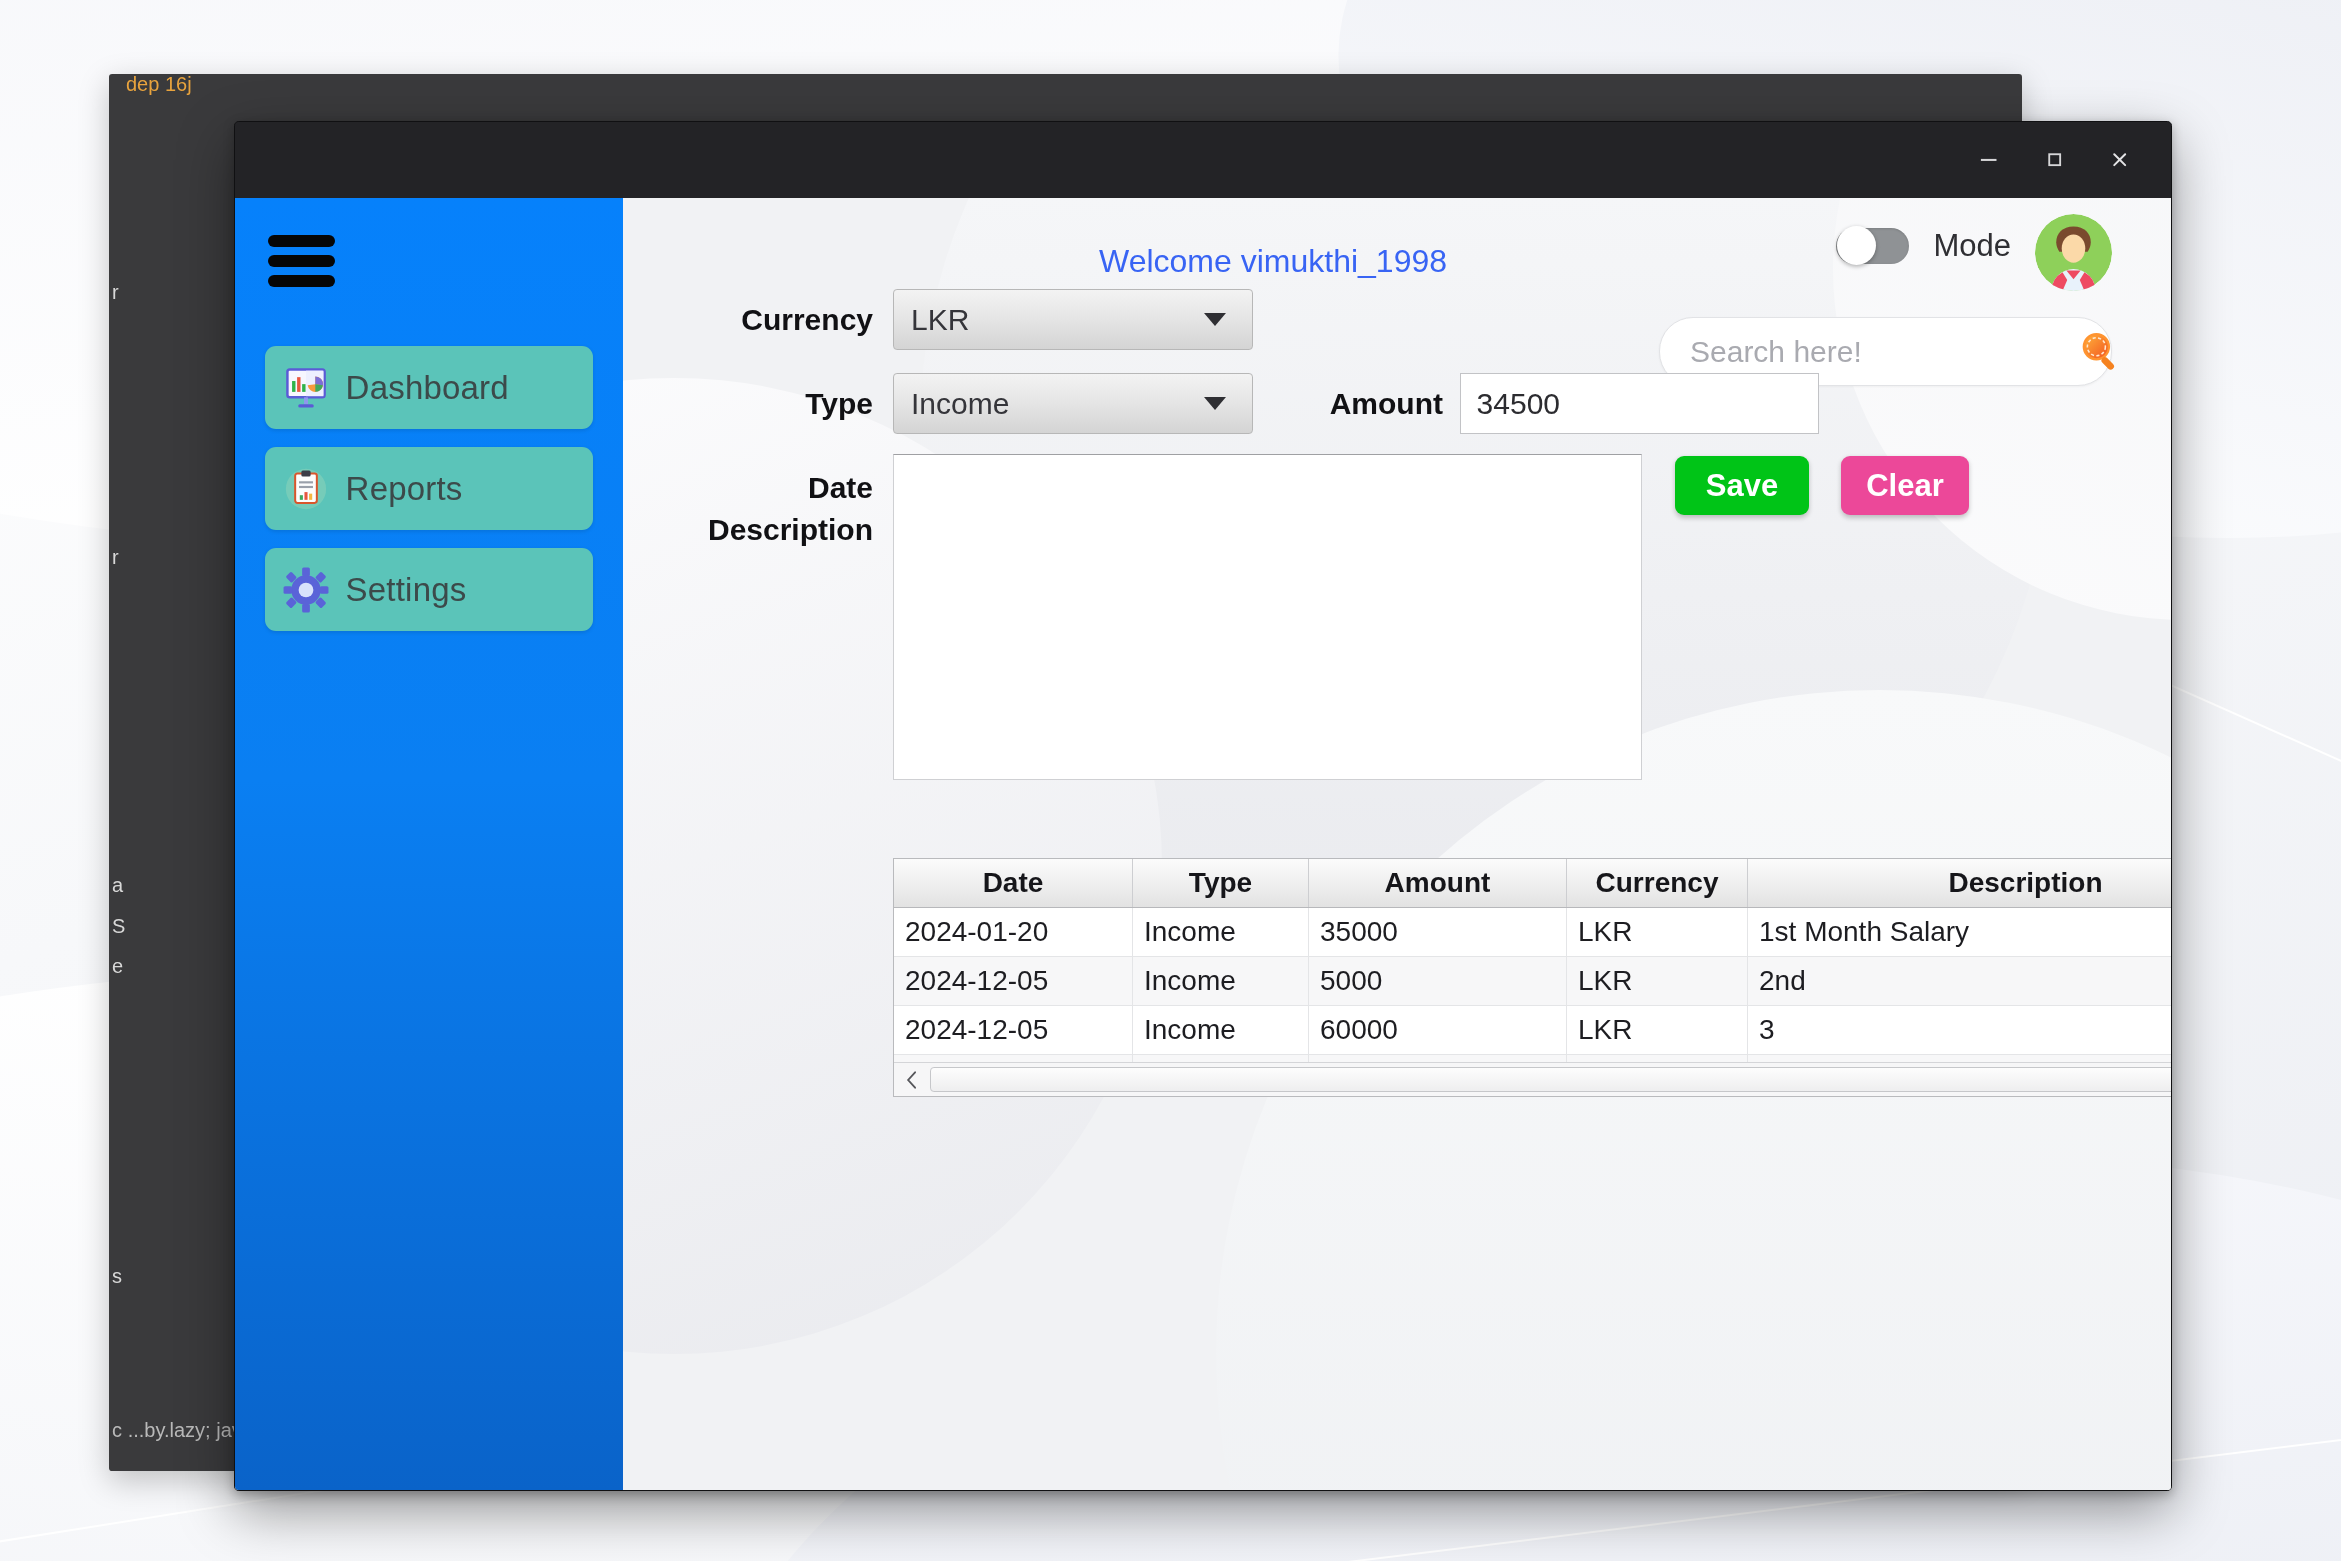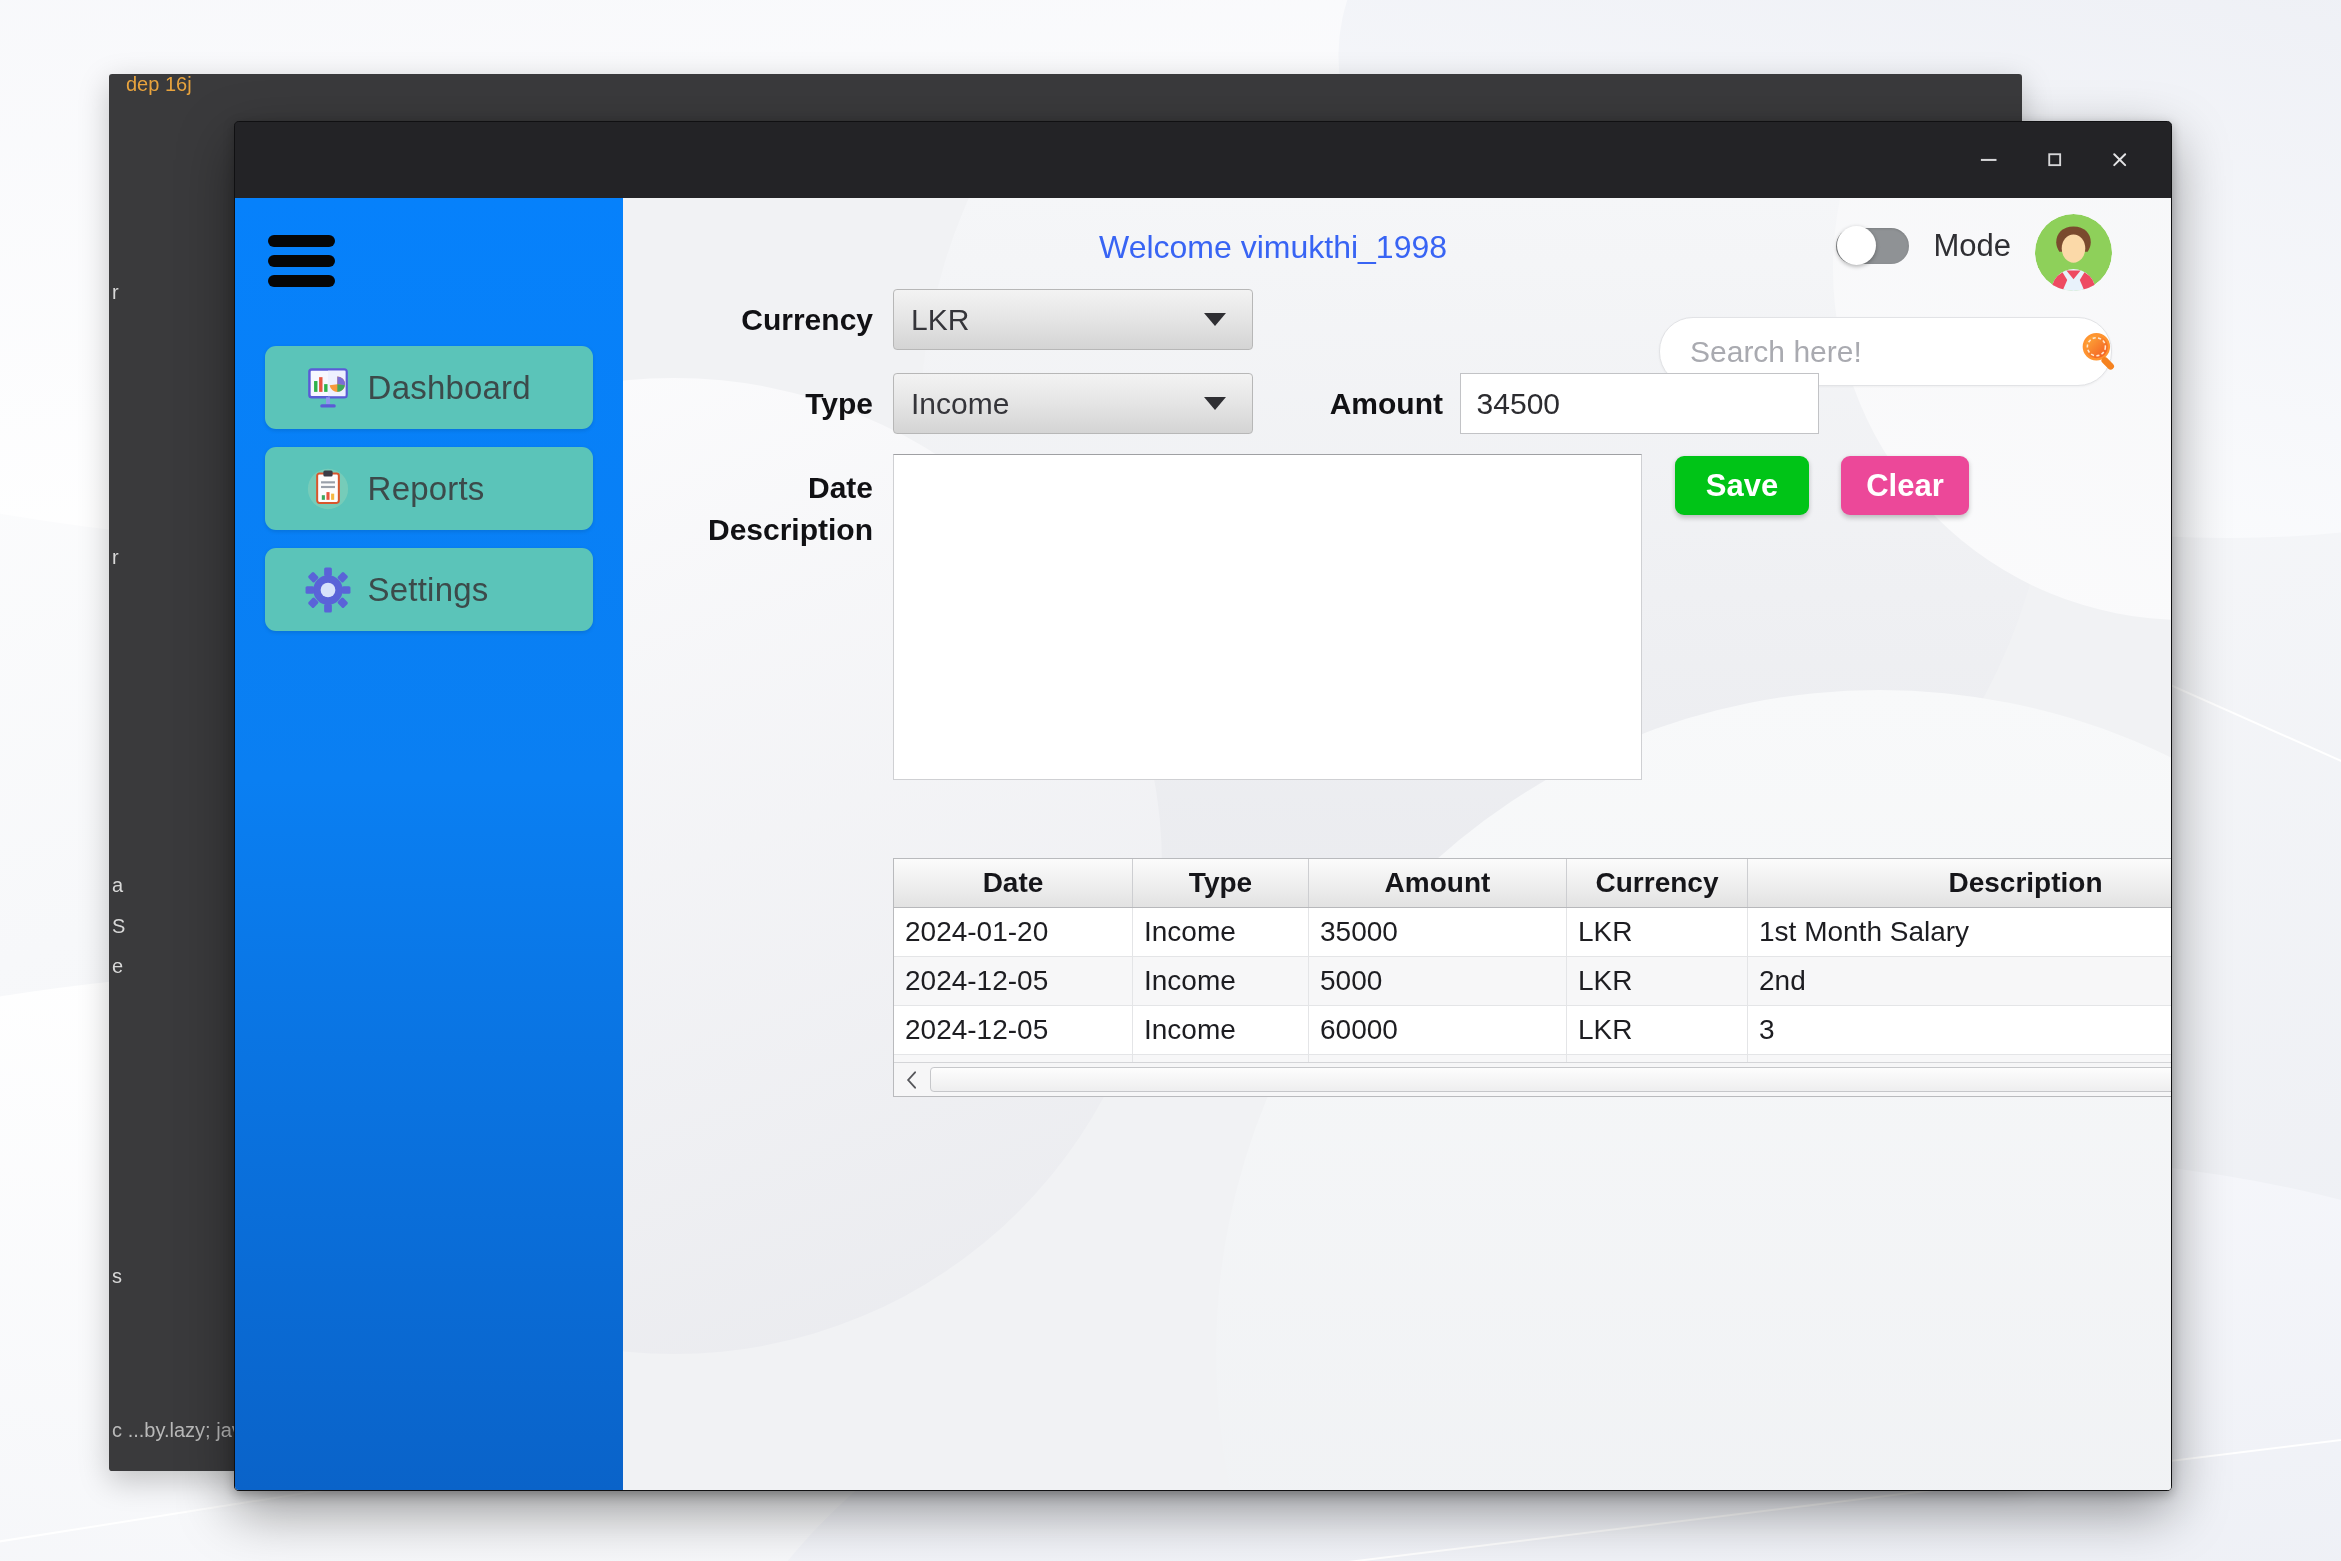--- a/index.html
+++ b/index.html
@@ -146,21 +146,21 @@
     flex-direction: column;
     gap: 18px;
   }
   .nav-item {
     height: 83px;
     border-radius: 11px;
     background: #5bc4b9;
     display: flex;
     align-items: center;
     gap: 15.6px;
-    padding-left: 39px;
+    padding-left: 17px;
     cursor: pointer;
     box-shadow: 0 1.6px 3.9px rgba(0,0,0,0.10);
   }
   .nav-label {
     font-size: 33px;
     color: #3c4a4a;
     letter-spacing: 0.2px;
   }
   .nav-icon { width: 48px; height: 48px; flex: 0 0 48px; display: block; }
 
@@ -179,21 +179,21 @@
   .mb3 { width: 1327px; height: 1327px; left: 593px; top: 492px;
          background: linear-gradient(180deg, #f8f9fa, #eceef1); }
   .mb4 { width: 703px; height: 703px; left: 1210px; top: -281px;
          background: linear-gradient(200deg, #f4f5f7, #fbfbfc); }
 
   #main-inner { position: relative; z-index: 2; height: 100%; }
 
   
   #welcome {
     position: absolute;
-    left: 476px; top: 31px;
+    left: 476px; top: 45px;
     font-size: 32px;
     color: #3864f4;
     white-space: nowrap;
     text-align: center;
   }
   #mode-wrap {
     position: absolute;
     right: 160px; top: 30px;
     display: flex; align-items: center; gap: 24px;
   }

